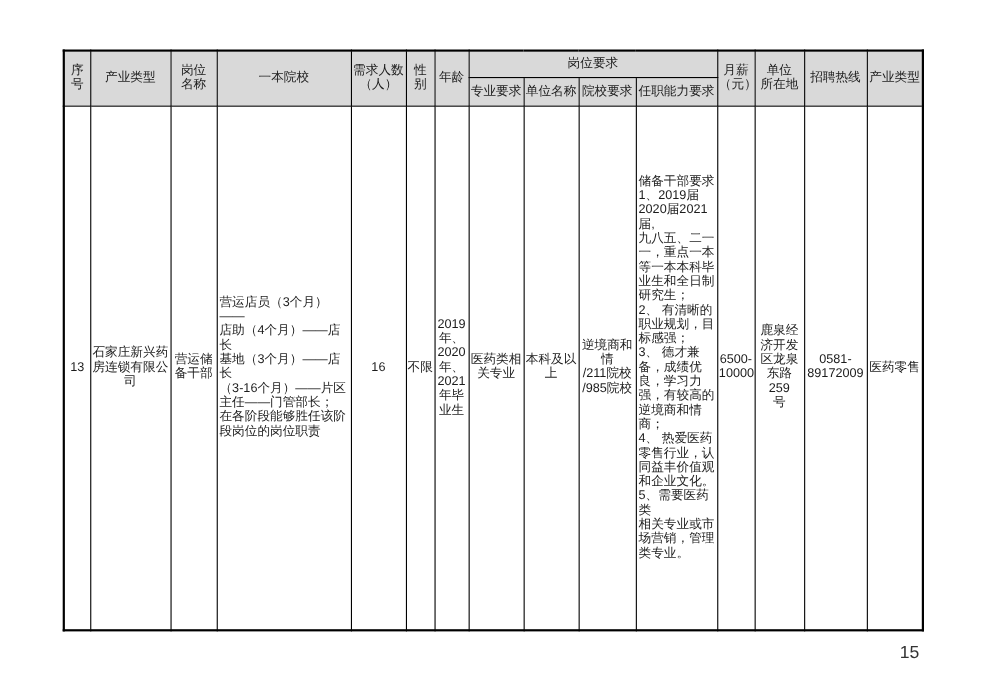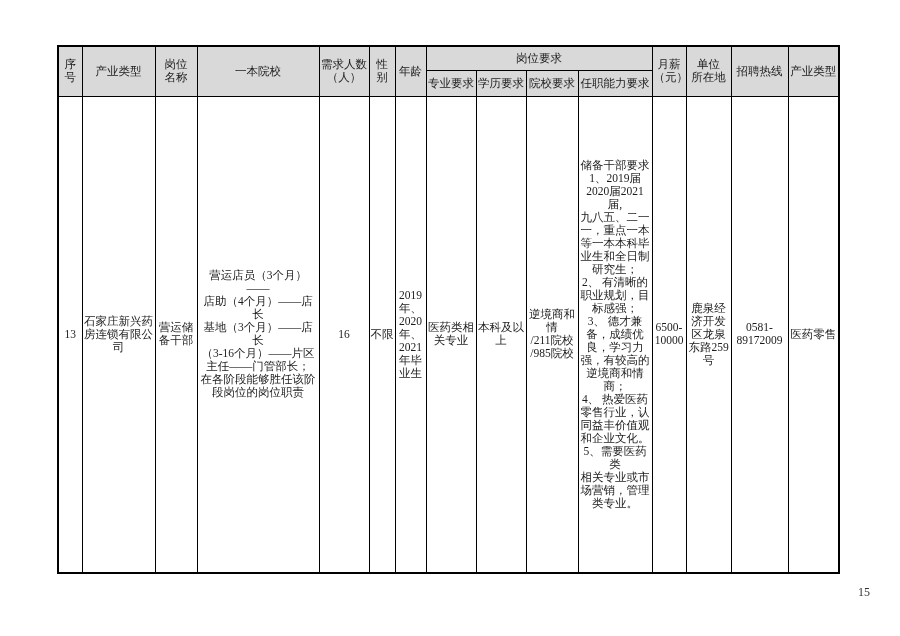--- a/index.html
+++ b/index.html
@@ -1,20 +1,20 @@
 <!DOCTYPE html>
 <html><head>
 <meta charset="utf-8">
 <style>
   html,body { margin:0; padding:0; background:#ffffff; }
   .page {
     position:relative;
     width:900px; height:636px;
     background:#ffffff;
-    font-family:Liberation Serif, serif;
+    font-family:Liberation Sans, sans-serif;
     color:#1c1c1c;
     overflow:hidden;
   }
   table.job-table {
     position:absolute;
     left:57px; top:45px;
     width:781px;
     border-collapse:collapse;
     table-layout:fixed;
     border:2px solid #000000;
@@ -27,27 +27,26 @@
     text-align:center;
     vertical-align:middle;
     padding:0 1px;
     white-space:pre-line;
     overflow:hidden;
   }
   .job-table thead th { background:#d9d9d9; }
   tr.hdr-row-1 { height:24px; }
   tr.hdr-row-2 { height:26px; }
   tr.body-row  { height:477px; }
-  td.align-left { text-align:center; padding:0 2px; }
+  td.align-left { text-align:left; padding:0 2px; }
   .page-number {
     position:absolute;
     left:818px; top:585px;
-    font-size:12px;
+    font-size:16px;
     color:#333333;
-    margin-left:40px;
   }
 </style>
 </head>
 <body>
 
 <div class="page">
   <table class="job-table">
     <colgroup>
       <col style="width:24px">
         <col style="width:73px">
@@ -80,21 +79,21 @@
         <th colspan="4">岗位要求</th>
         <th rowspan="2">月薪
 （元）</th>
         <th rowspan="2">单位
 所在地</th>
         <th rowspan="2">招聘热线</th>
         <th rowspan="2">产业类型</th>
       </tr>
       <tr class="hdr-row-2">
         <th>专业要求</th>
-        <th>学历要求</th>
+        <th>单位名称</th>
         <th>院校要求</th>
         <th>任职能力要求</th>
       </tr>
     </thead>
     <tbody>
       <tr class="body-row">
         <td>13</td>
         <td>石家庄新兴药
 房连锁有限公
 司</td>

